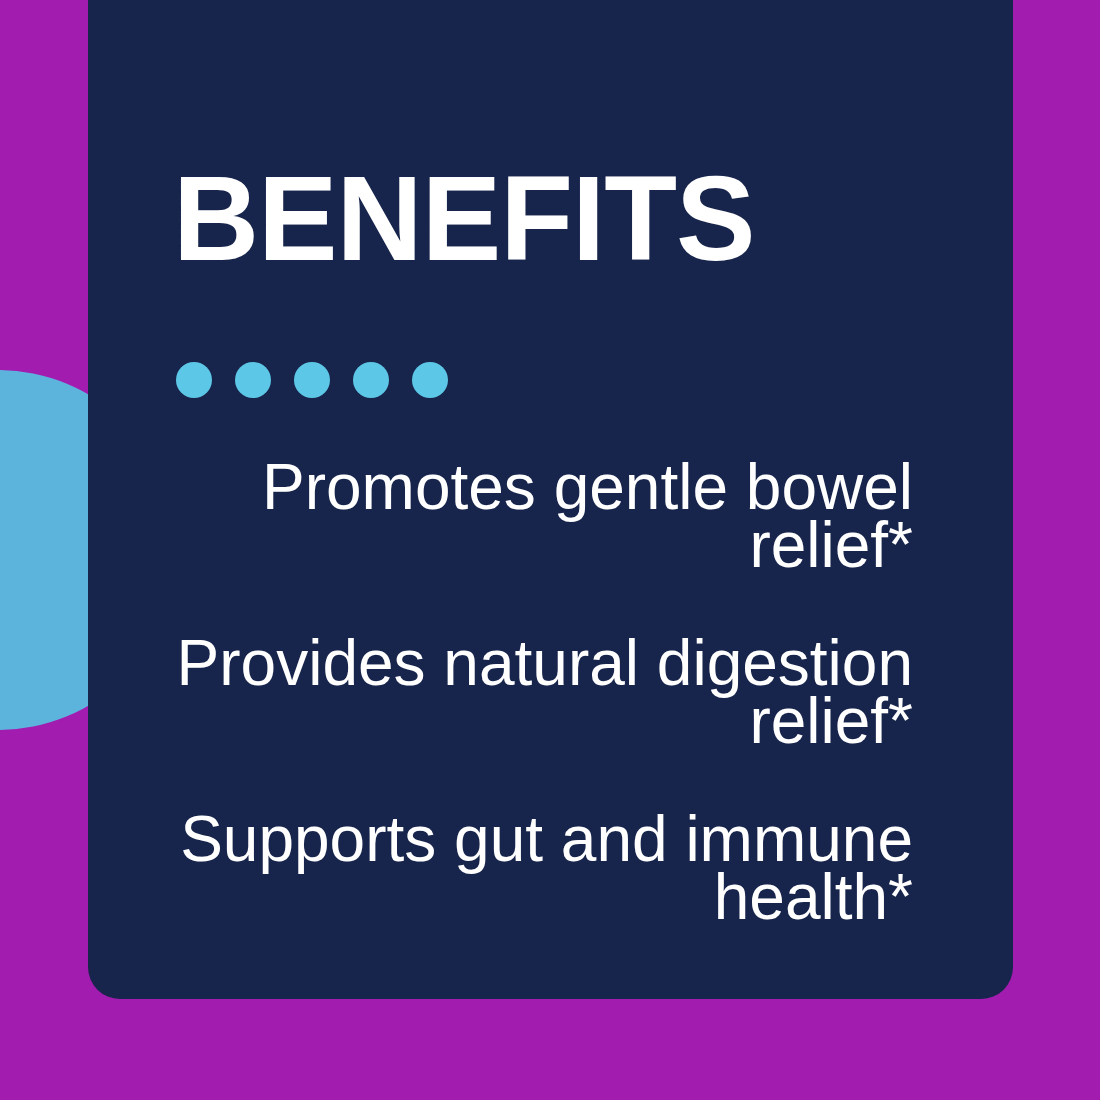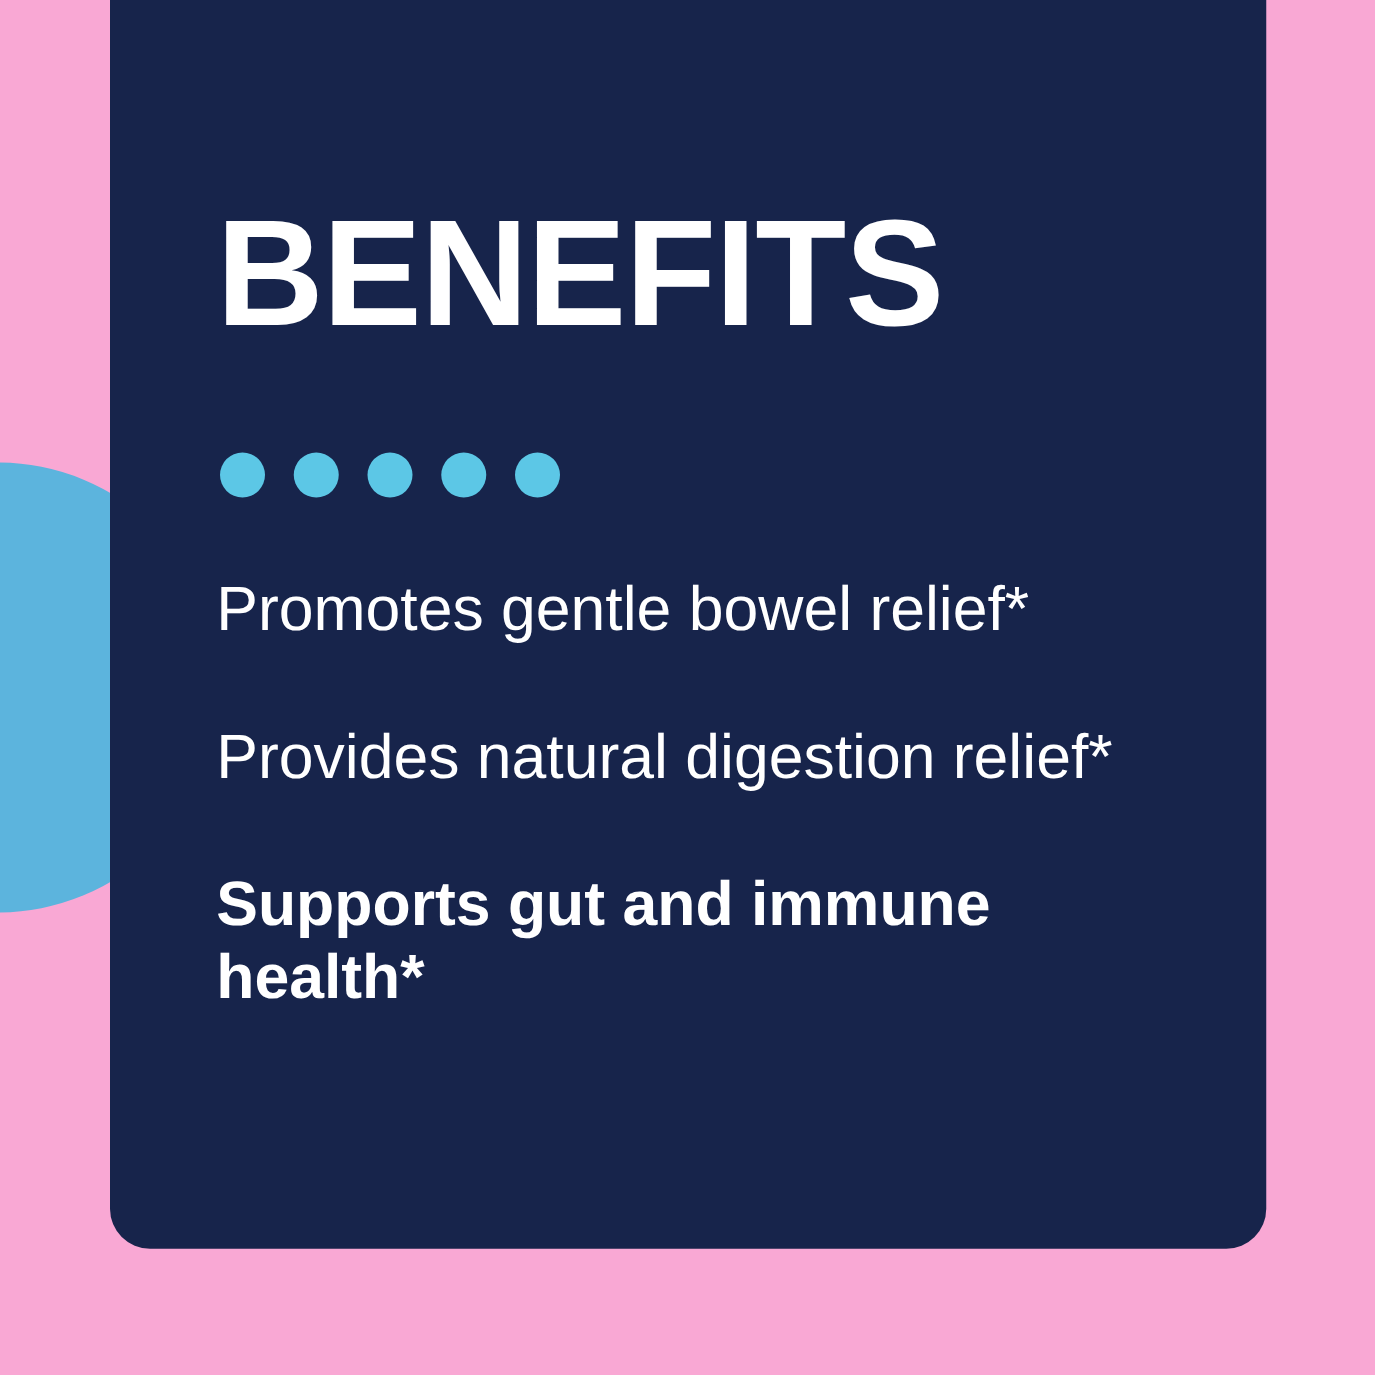--- a/index.html
+++ b/index.html
@@ -94,35 +94,35 @@
     top: 458px;
     width: 740px;
     margin: 0;
     padding: 0;
     list-style: none;
   }
   .benefit-item {
     color: #ffffff;
     font-family: "Liberation Sans", sans-serif;
     font-weight: 400;
-    font-size: 50px;
+    font-size: 64px;
     line-height: 58px;
     letter-spacing: 0px;
     margin: 0 0 60px 0;
     padding: 0;
+    text-align: right;
   }
   .benefit-item:last-child {
     margin-bottom: 0;
-    font-weight: bold;
   }
 </style>
 </head>
 <body>
 
-<div id="stage" style="background: #f9a8d4;">
+<div id="stage" style="background: #a21caf;">
 
   <div class="deco-circle" style="background: rgb(92, 180, 221);"></div>
 
   <div class="card" style="background: rgb(23, 36, 75);">
     <div class="card-inner">
 
       <h1 class="headline">BENEFITS</h1>
 
       <div class="dot-row">
         <span class="dot" style="background: rgb(92, 199, 230);"></span>

